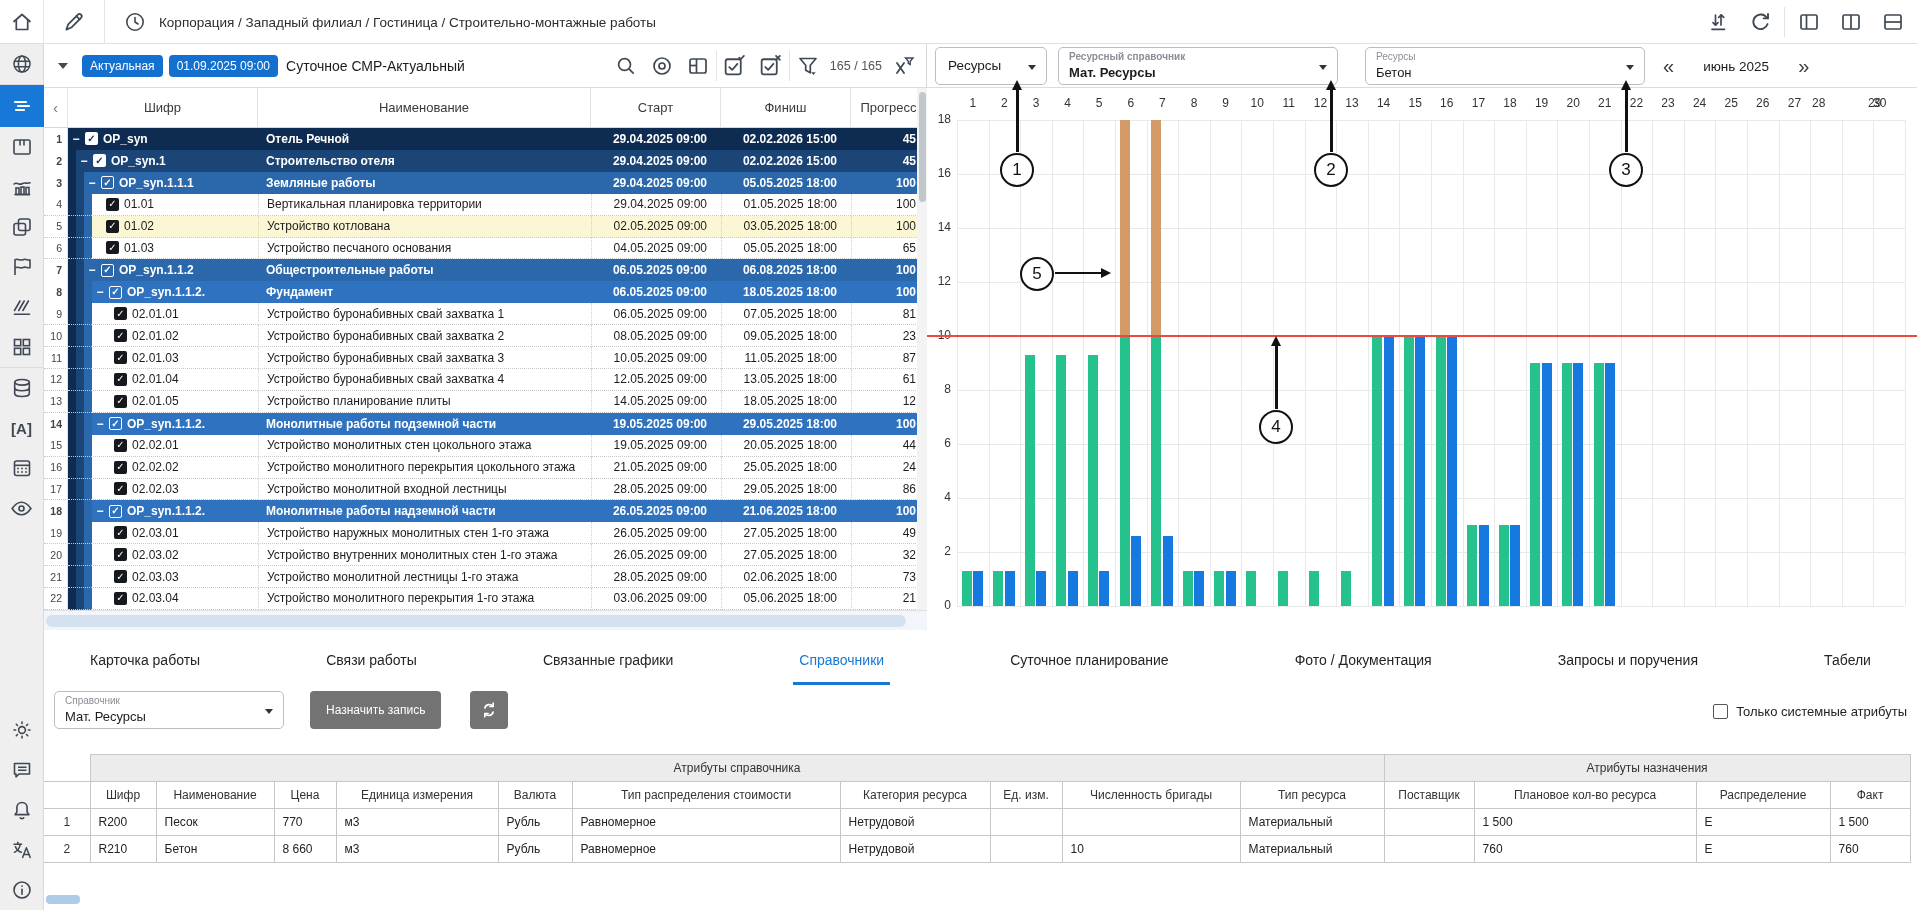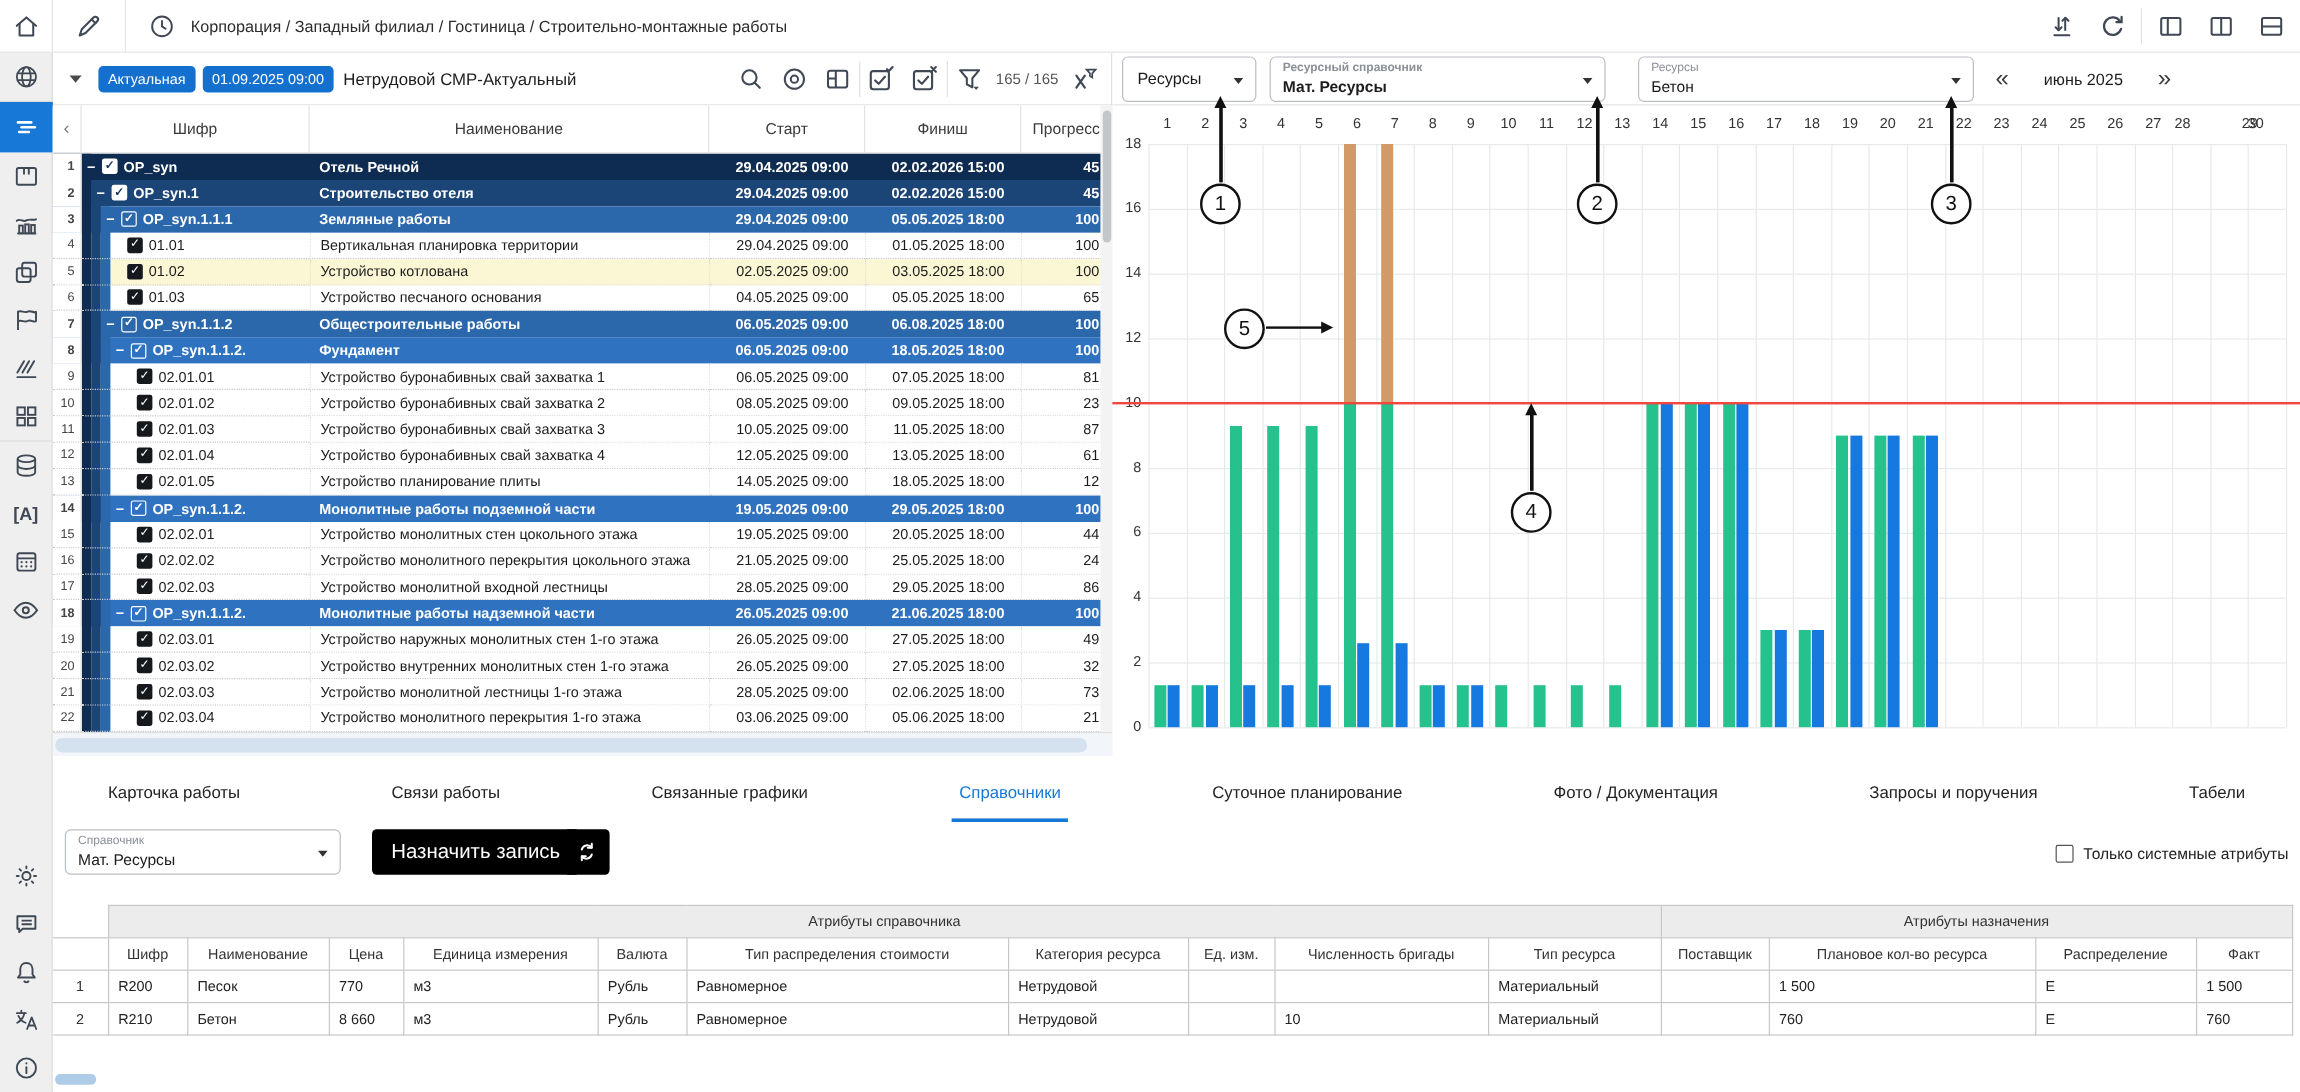--- a/index.html
+++ b/index.html
@@ -80,21 +80,21 @@
   .callout { position:absolute; width:34px; height:34px; border:2.4px solid #111; border-radius:50%; background:#fff; display:flex; align-items:center; justify-content:center; font-size:17px; color:#111; z-index:8; }
   .arrow-line { position:absolute; background:#111; z-index:7; }
   .arrow-head { position:absolute; width:0; height:0; z-index:7; }
   
   #bottom { position:absolute; left:44px; top:630px; width:1873px; height:280px; background:#fff; }
   #tabs { display:flex; height:58px; align-items:center; justify-content:space-between; padding:0 40px; }
   .tab { font-size:14px; color:#242424; padding:18px 6px 14px 6px; cursor:pointer; white-space:nowrap; border-bottom:3px solid transparent; }
   .tab.active { color:#1878d8; border-bottom-color:#1878d8; }
   #ref-controls { position:relative; height:58px; }
   #ref-select { left:10px; width:230px; }
-  .btn-blue { background:#000000; color:#fff; border:none; border-radius:4px; font-size:17px; font-family:"Liberation Sans",sans-serif; height:38px; display:flex; align-items:center; justify-content:center; cursor:pointer; }
+  .btn-blue { background:#737373; color:#fff; border:none; border-radius:4px; font-size:12px; font-family:"Liberation Sans",sans-serif; height:38px; display:flex; align-items:center; justify-content:center; cursor:pointer; }
   #assign-btn { position:absolute; left:266px; top:3px; padding:0 16px; }
   #refresh-btn { position:absolute; left:426px; top:3px; width:38px; }
   #sysattr { position:absolute; right:10px; top:16px; display:flex; align-items:center; gap:8px; font-size:13px; color:#222; }
   #sysattr .box { width:15px; height:15px; border:1.6px solid #555; border-radius:2px; background:#fff; cursor:pointer; }
   
   #ref-table { border-collapse:collapse; margin-top:8px; width:1866px; table-layout:fixed; font-size:12px; color:#222; }
   #ref-table th, #ref-table td { border:1px solid #c7c7c7; padding:5px 8px; height:27px; overflow:hidden; white-space:nowrap; }
   #ref-table .grp { background:#ececec; text-align:center; font-weight:normal; color:#333; }
   #ref-table .colh { background:#fff; text-align:center; font-weight:normal; color:#333; }
   #ref-table .gutc { border-left:none; text-align:center; color:#333; background:#fff; }
@@ -161,21 +161,21 @@
     </div>
   </div>
 </div>
 
 <div id="toolbar2">
   <div style="width:38px;display:flex;justify-content:center;">
       <span class="caret-down"></span>
     </div>
   <span class="badge">Актуальная</span>
   <span class="badge" style="margin-left:6px;">01.09.2025 09:00</span>
-  <span id="plan-title">Нетрудовой СМР-Актуальный</span>
+  <span id="plan-title">Суточное СМР-Актуальный</span>
   <div style="flex:1;"></div>
   <div class="icon-btn">
     <svg class="ic" width="23" height="23" viewBox="0 0 24 24" fill="none" stroke="#3f4854" stroke-width="1.8" stroke-linecap="round">
         <circle cx="11" cy="11" r="6.2"></circle>
         <path d="M15.6 15.6 L20 20"></path>
       </svg>
   </div>
   <div class="icon-btn">
     <svg class="ic" width="24" height="24" viewBox="0 0 24 24" fill="none" stroke="#3f4854" stroke-width="1.7">
         <circle cx="12" cy="12" r="8"></circle>

